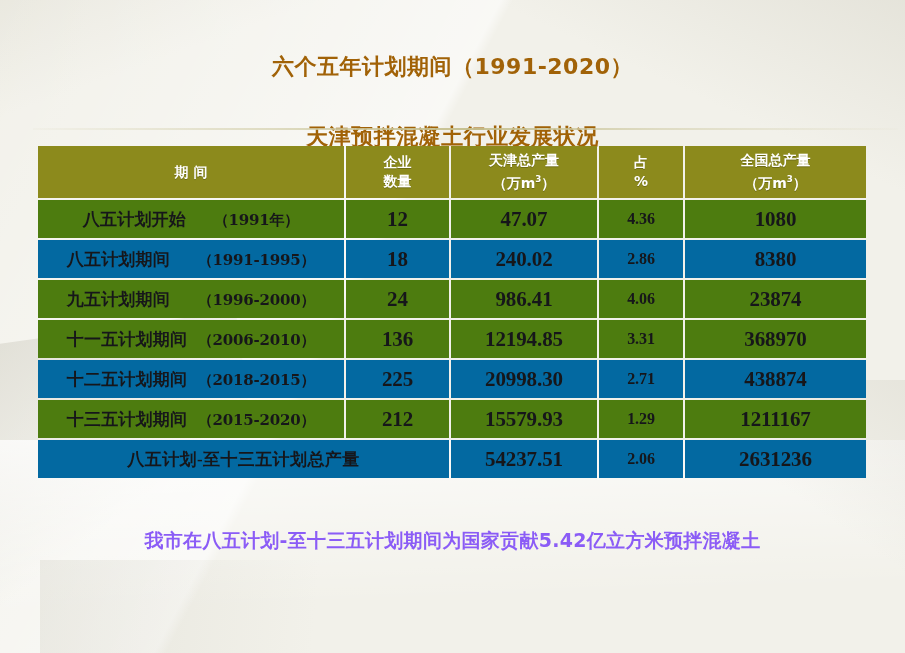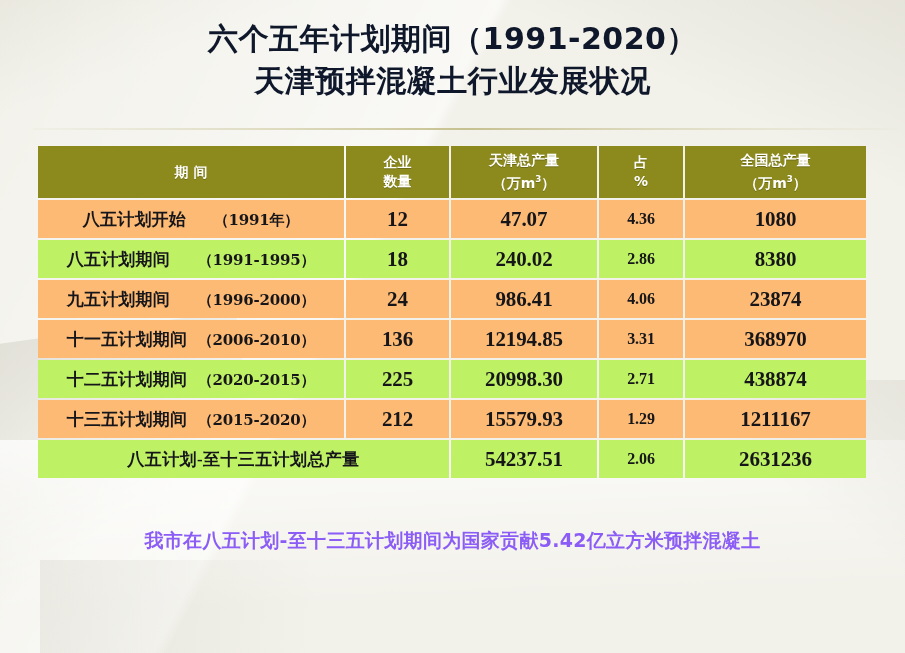--- a/index.html
+++ b/index.html
@@ -80,25 +80,26 @@
   .title-block {
     position: absolute;
     left: 0;
     top: 18px;
     width: 905px;
     text-align: center;
   }
   .title-line {
     font-family: "DejaVu Sans", "Liberation Sans", sans-serif;
     font-weight: bold;
-    font-size: 30px;
+    font-size: 22px;
     line-height: 42px;
-    color: #0f172a;
+    color: #a16207;
     letter-spacing: 0.5px;
     white-space: nowrap;
+    margin-top: 28px;
   }
 
   .divider {
     position: absolute;
     left: 33px;
     top: 128px;
     width: 865px;
     height: 2px;
     background: linear-gradient(90deg,
       rgba(226,224,206,0.15) 0%,
@@ -149,22 +150,22 @@
 
   tbody td {
     height: 38px;
     vertical-align: middle;
     text-align: center;
     font-family: "Liberation Serif", "DejaVu Serif", serif;
     font-size: 17px;
     font-weight: bold;
     color: #16161a;
   }
-  tbody tr.rdark td { background: #fdba74; }
-  tbody tr.rlight td { background: #bef264; }
+  tbody tr.rdark td { background: #4d7c0f; }
+  tbody tr.rlight td { background: #0369a1; }
 
   td.period-cell {
     text-align: left;
     padding-left: 0;
     font-size: 17px;
     letter-spacing: 0.2px;
   }
   td.period-cell .pwrap {
     display: flex;
     align-items: baseline;
@@ -319,21 +320,21 @@
           <td class="num">136</td>
           <td class="num">12194.85</td>
           <td class="num num-small">3.31</td>
           <td class="num">368970</td>
         </tr>
 
         <tr class="rlight">
           <td class="period-cell">
             <span class="pwrap">
               <span class="pname">十二五计划期间</span>
-              <span class="pyears">（2020-2015）</span>
+              <span class="pyears">（2018-2015）</span>
             </span>
           </td>
           <td class="num">225</td>
           <td class="num">20998.30</td>
           <td class="num num-small">2.71</td>
           <td class="num">438874</td>
         </tr>
 
         <tr class="rdark">
           <td class="period-cell">

